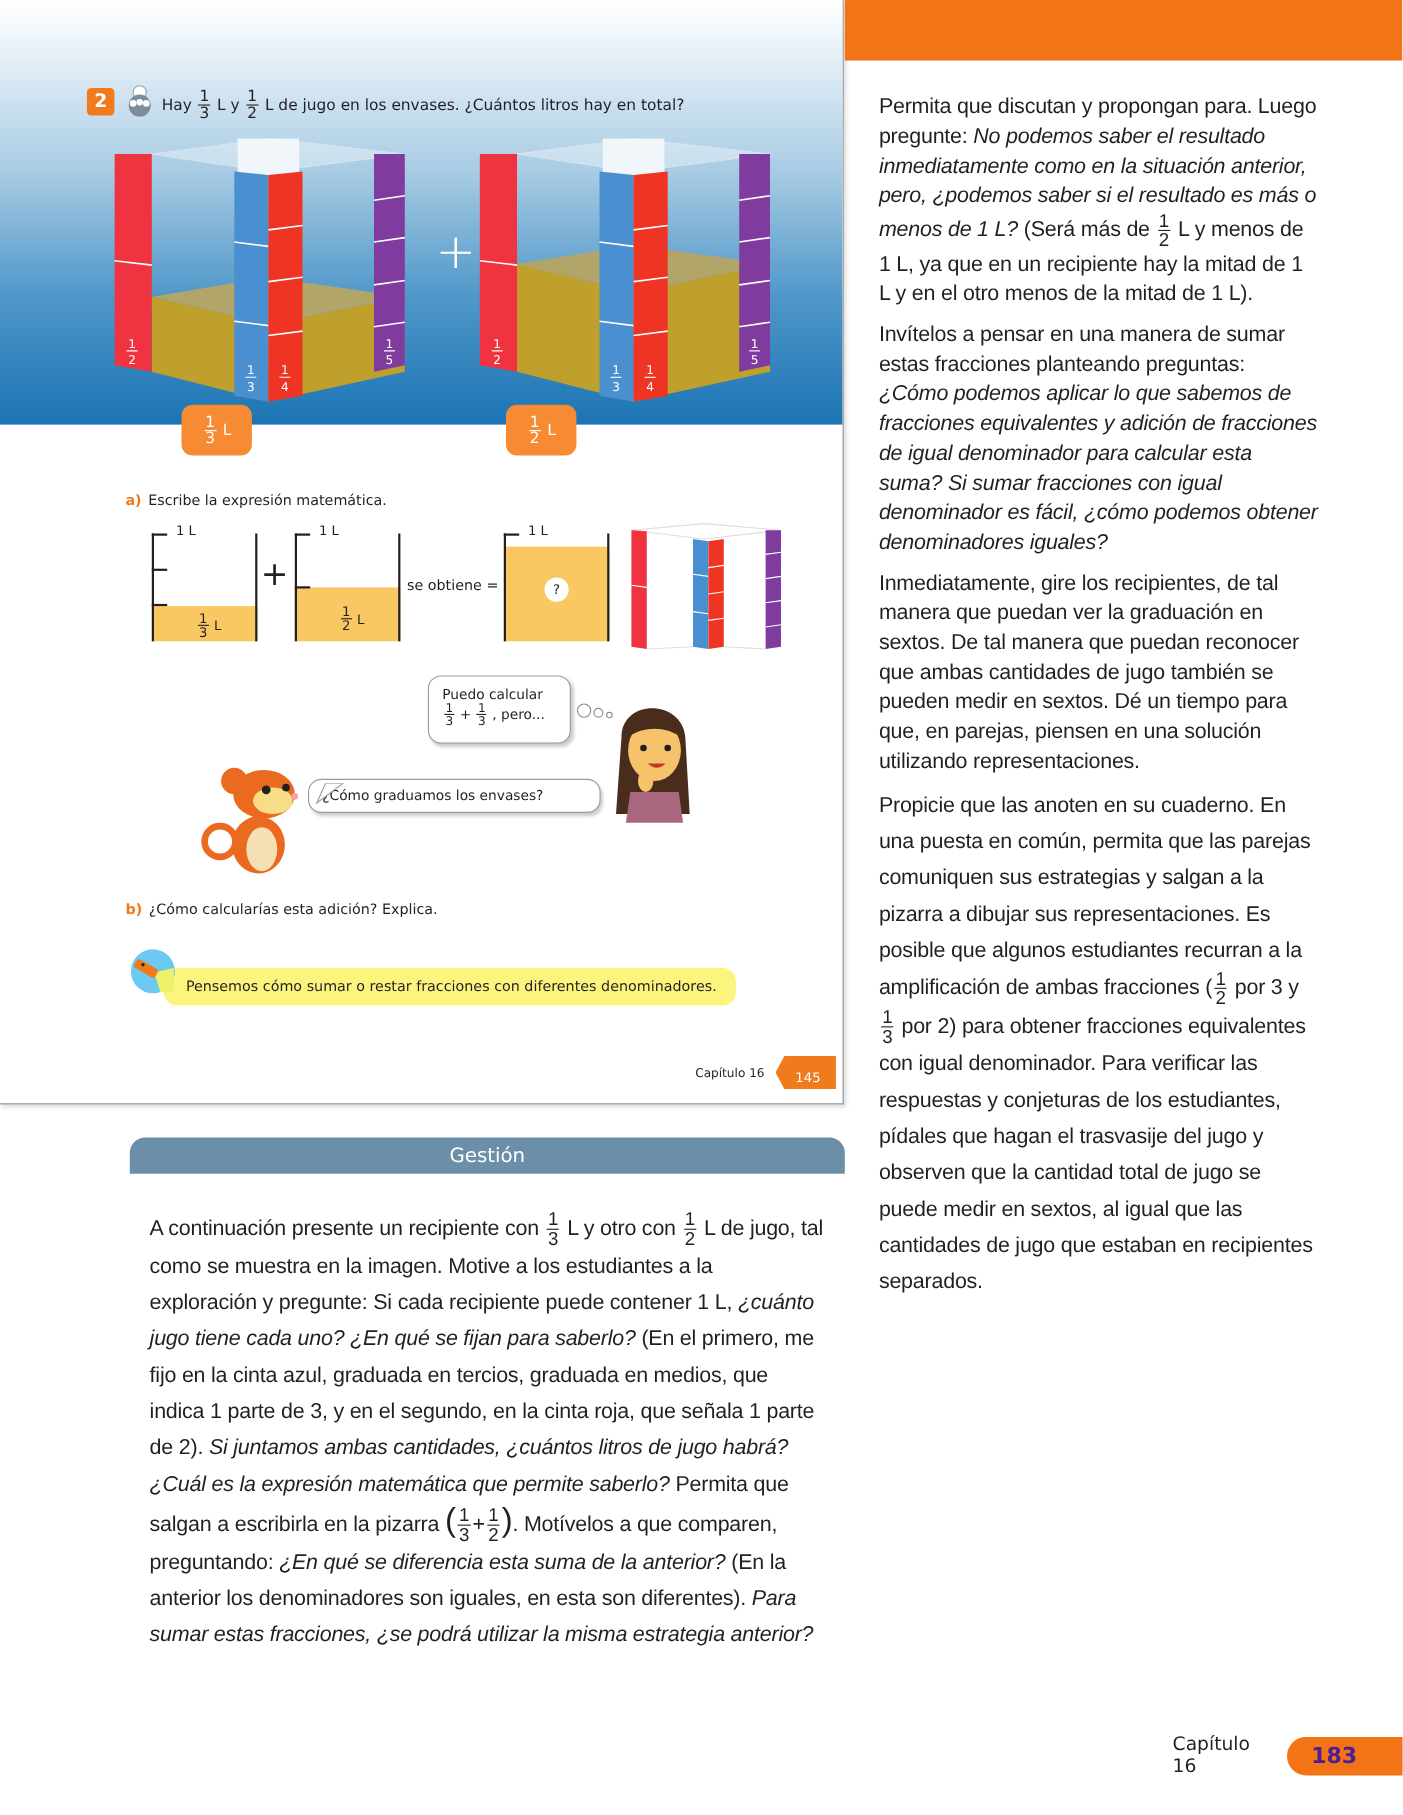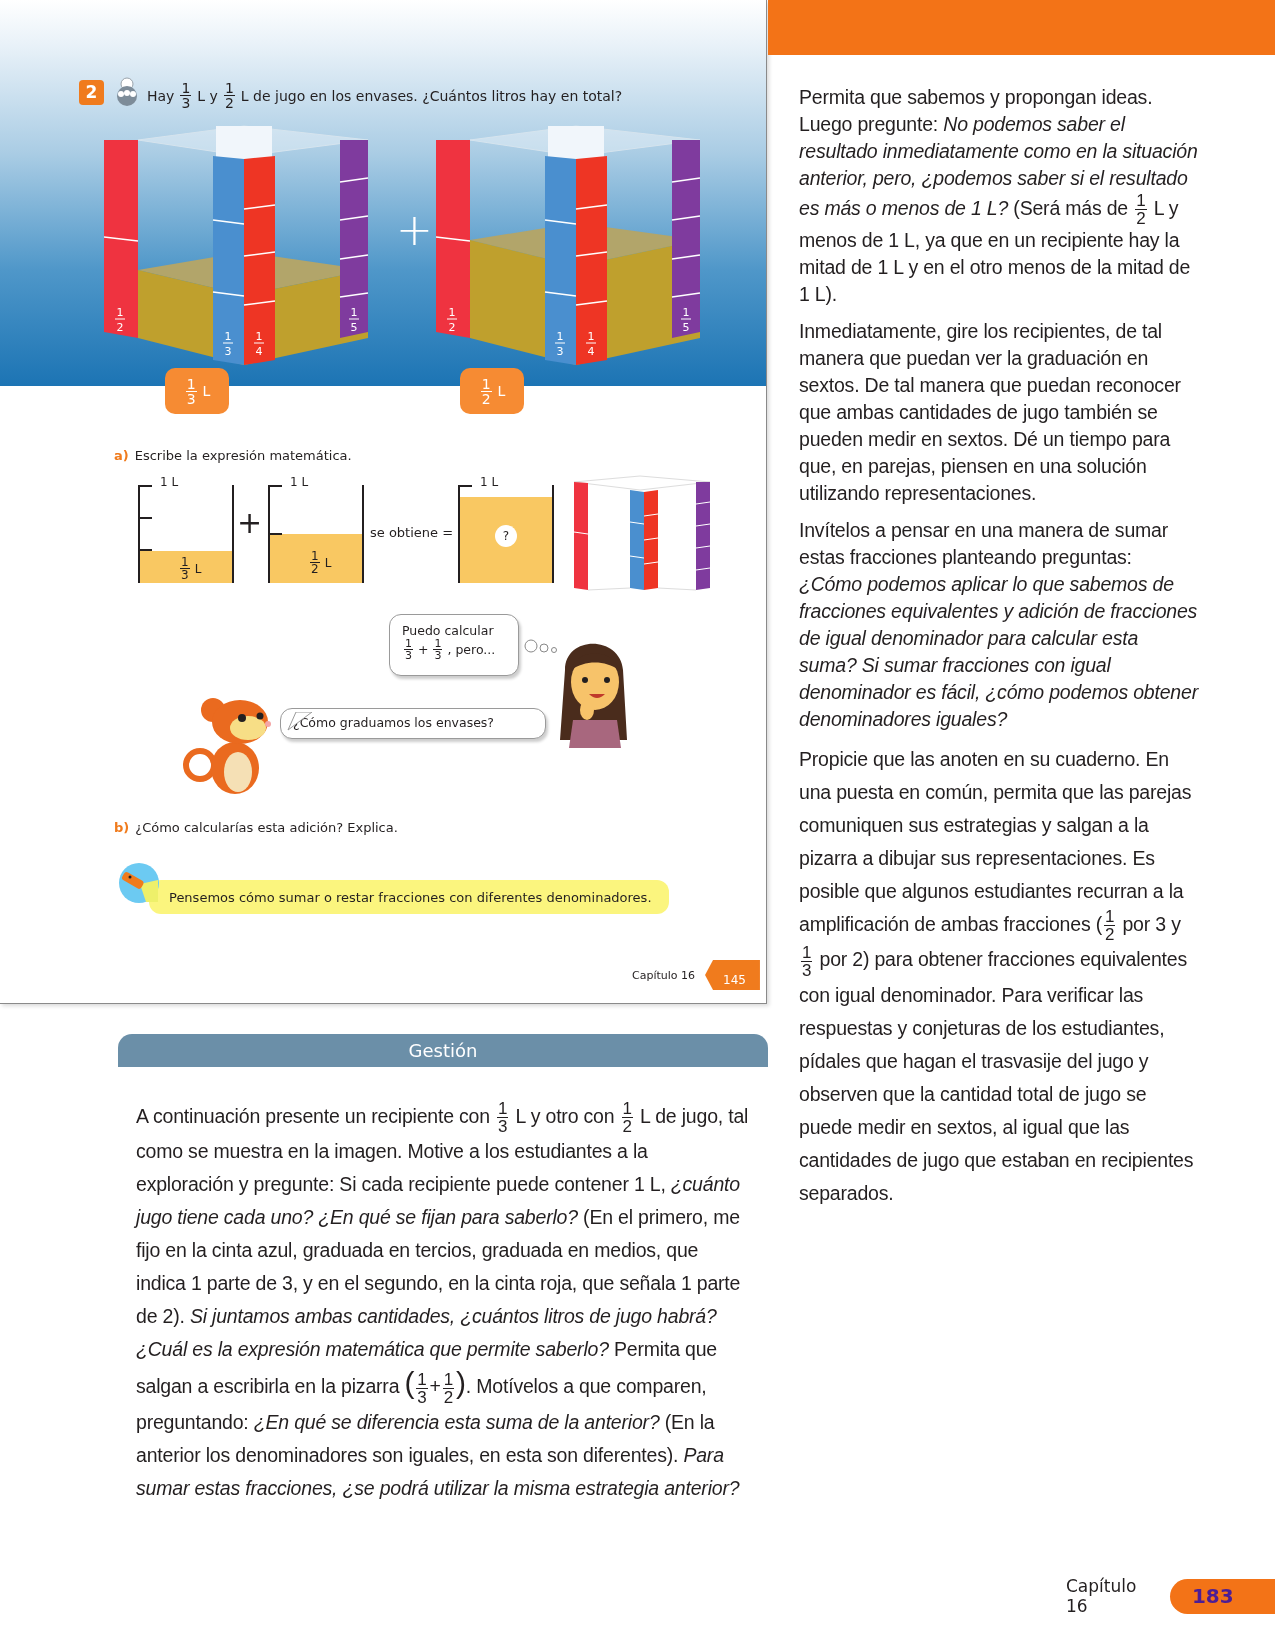--- a/index.html
+++ b/index.html
@@ -337,34 +337,34 @@
       </span><span style="font-size:30px;font-weight:200">)</span><span>. Motívelos a que comparen, preguntando:</span>
     <i>¿En qué se diferencia esta suma de la anterior?</i>
     <span>(En la anterior los denominadores son iguales, en esta son diferentes).</span>
     <i>Para sumar estas fracciones, ¿se podrá utilizar la misma estrategia anterior?</i>
   </p>
 </div>
 
 <div class="abs orange-header"></div>
 <div id="right-col" class="abs body-text">
   <p>
-    <span>Permita que sabemos y propongan ideas. Luego pregunte:</span>
+    <span>Permita que discutan y propongan para. Luego pregunte:</span>
     <i>No podemos saber el resultado inmediatamente como en la situación anterior, pero, ¿podemos saber si el resultado es más o menos de 1 L?</i>
     <span>(Será más de</span>
     <span class="frac">
         <span class="n">1</span>
         <span class="d">2</span>
       </span>
     <span>L y menos de 1 L, ya que en un recipiente hay la mitad de 1 L y en el otro menos de la mitad de 1 L).</span>
   </p>
-  <p>Inmediatamente, gire los recipientes, de tal manera que puedan ver la graduación en sextos. De tal manera que puedan reconocer que ambas cantidades de jugo también se pueden medir en sextos. Dé un tiempo para que, en parejas, piensen en una solución utilizando representaciones.</p>
   <p>
     <span>Invítelos a pensar en una manera de sumar estas fracciones planteando preguntas:</span>
     <i>¿Cómo podemos aplicar lo que sabemos de fracciones equivalentes y adición de fracciones de igual denominador para calcular esta suma? Si sumar fracciones con igual denominador es fácil, ¿cómo podemos obtener denominadores iguales?</i>
   </p>
+  <p>Inmediatamente, gire los recipientes, de tal manera que puedan ver la graduación en sextos. De tal manera que puedan reconocer que ambas cantidades de jugo también se pueden medir en sextos. Dé un tiempo para que, en parejas, piensen en una solución utilizando representaciones.</p>
   <p style="line-height:33px">
     <span>Propicie que las anoten en su cuaderno. En una puesta en común, permita que las parejas comuniquen sus estrategias y salgan a la pizarra a dibujar sus representaciones. Es posible que algunos estudiantes recurran a la amplificación de ambas fracciones (</span><span class="frac">
         <span class="n">1</span>
         <span class="d">2</span>
       </span>
     <span>por 3 y</span>
     <span class="frac">
         <span class="n">1</span>
         <span class="d">3</span>
       </span>

